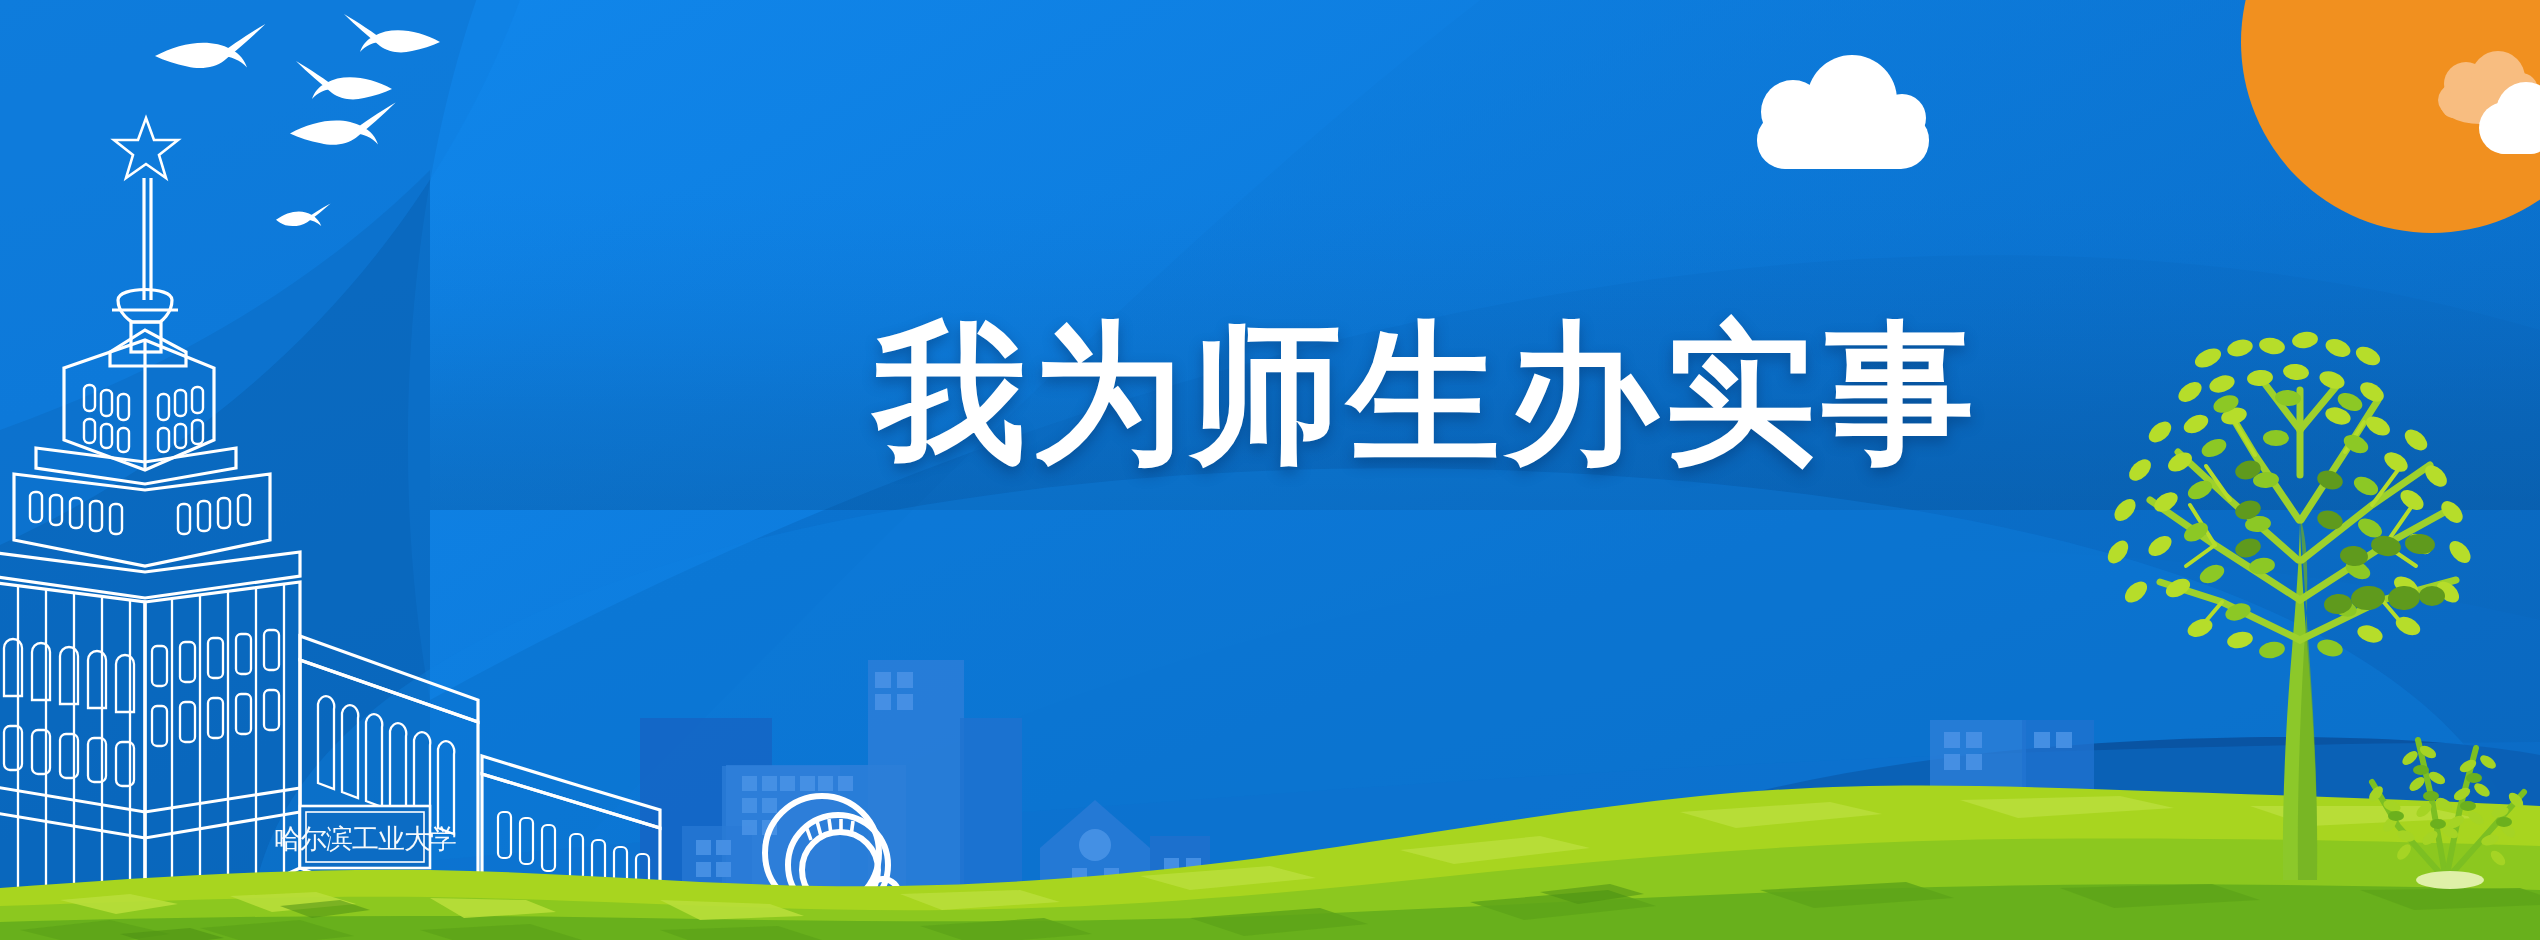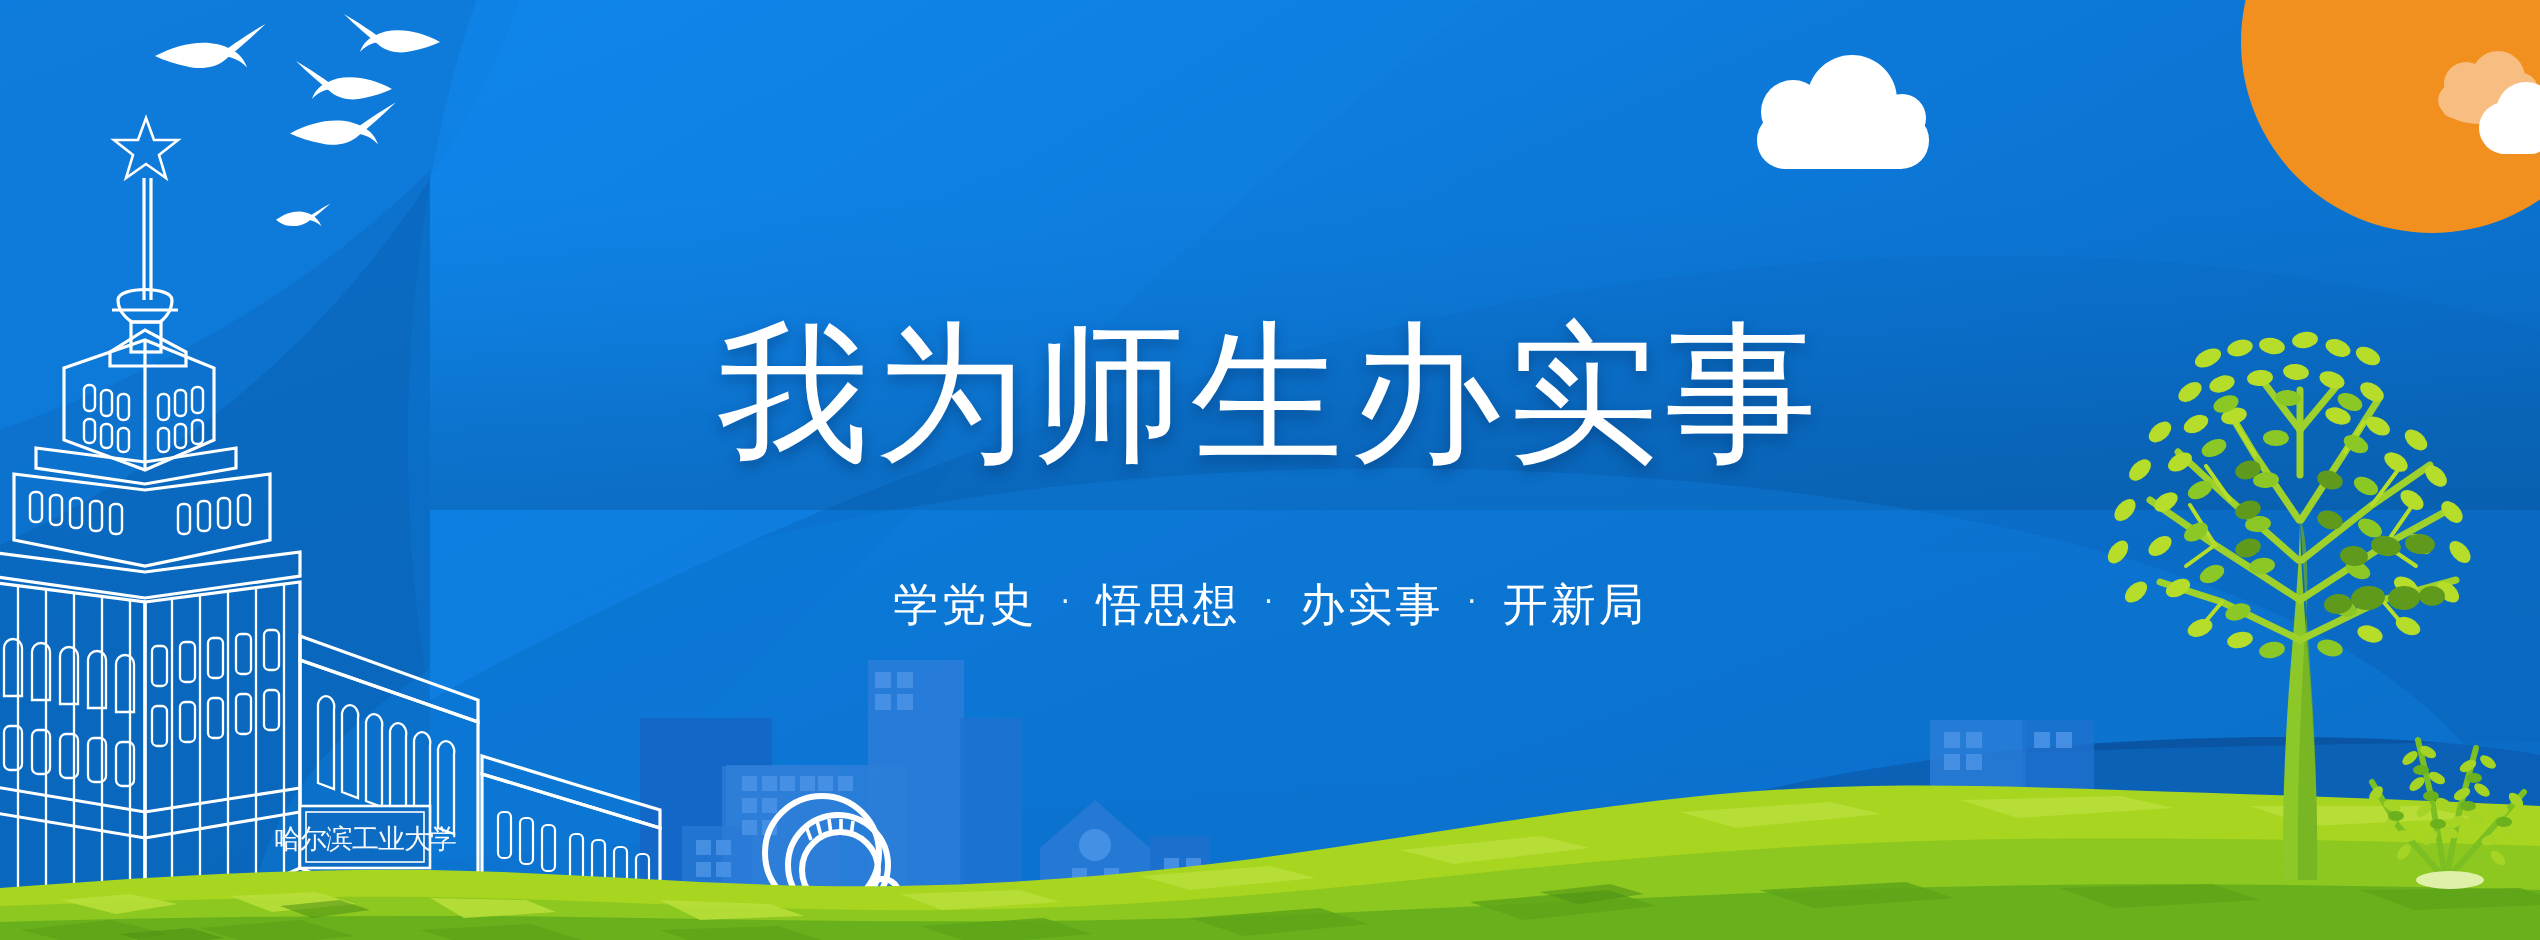--- a/index.html
+++ b/index.html
@@ -27,27 +27,28 @@
   }
   .title-wrap{
     position:absolute;
     left:560px;
     top:318px;
     width:1420px;
     text-align:center;
   }
   .main-title{
     font-family:"DejaVu Sans","Liberation Sans",sans-serif;
-    font-weight:normal;
+    font-weight:bold;
     font-size:152px;
     line-height:1.0;
     color:#ffffff;
     letter-spacing:6px;
     white-space:nowrap;
     text-shadow:0 6px 14px rgba(0,40,90,0.38);
+    text-align:right;
   }
   .subtitle-wrap{
     position:absolute;
     left:560px;
     top:582px;
     width:1420px;
     text-align:center;
   }
   .sub-title{
     font-family:"DejaVu Sans","Liberation Sans",sans-serif;
@@ -605,26 +606,15 @@
       </g>
       <ellipse cx="2450" cy="880" rx="34" ry="9" fill="#dff0a8"></ellipse>
     </g>
   </svg>
 
   <div class="textblock">
     <div class="title-wrap">
       <div class="main-title">我为师生办实事</div>
     </div>
 
-    <div class="subtitle-wrap">
-      <div class="sub-title">
-        <span>学党史</span>
-        <span class="dot">·</span>
-        <span>悟思想</span>
-        <span class="dot">·</span>
-        <span>办实事</span>
-        <span class="dot">·</span>
-        <span>开新局</span>
-      </div>
-    </div>
   </div>
 
 </div>
 
 </body></html>

